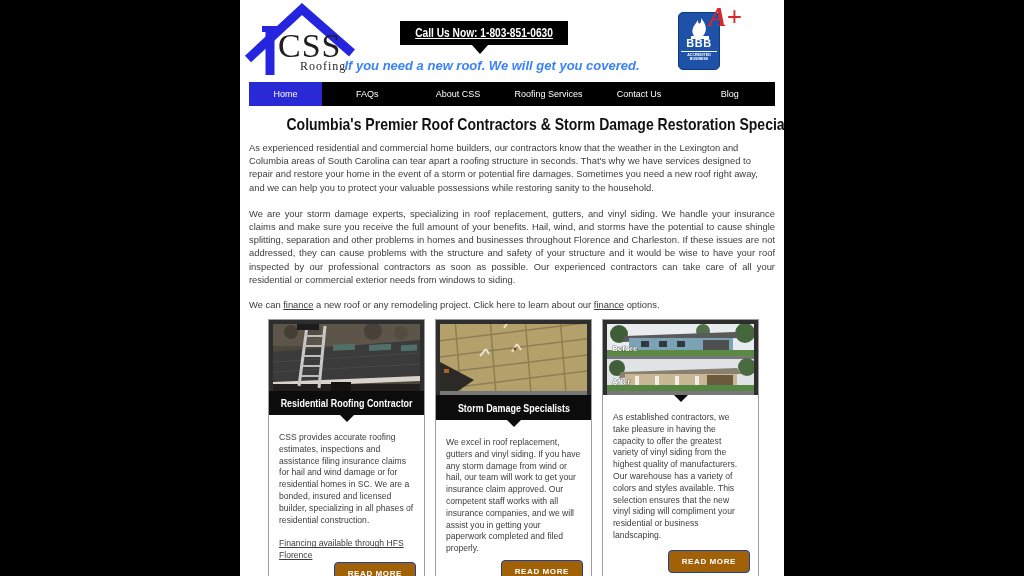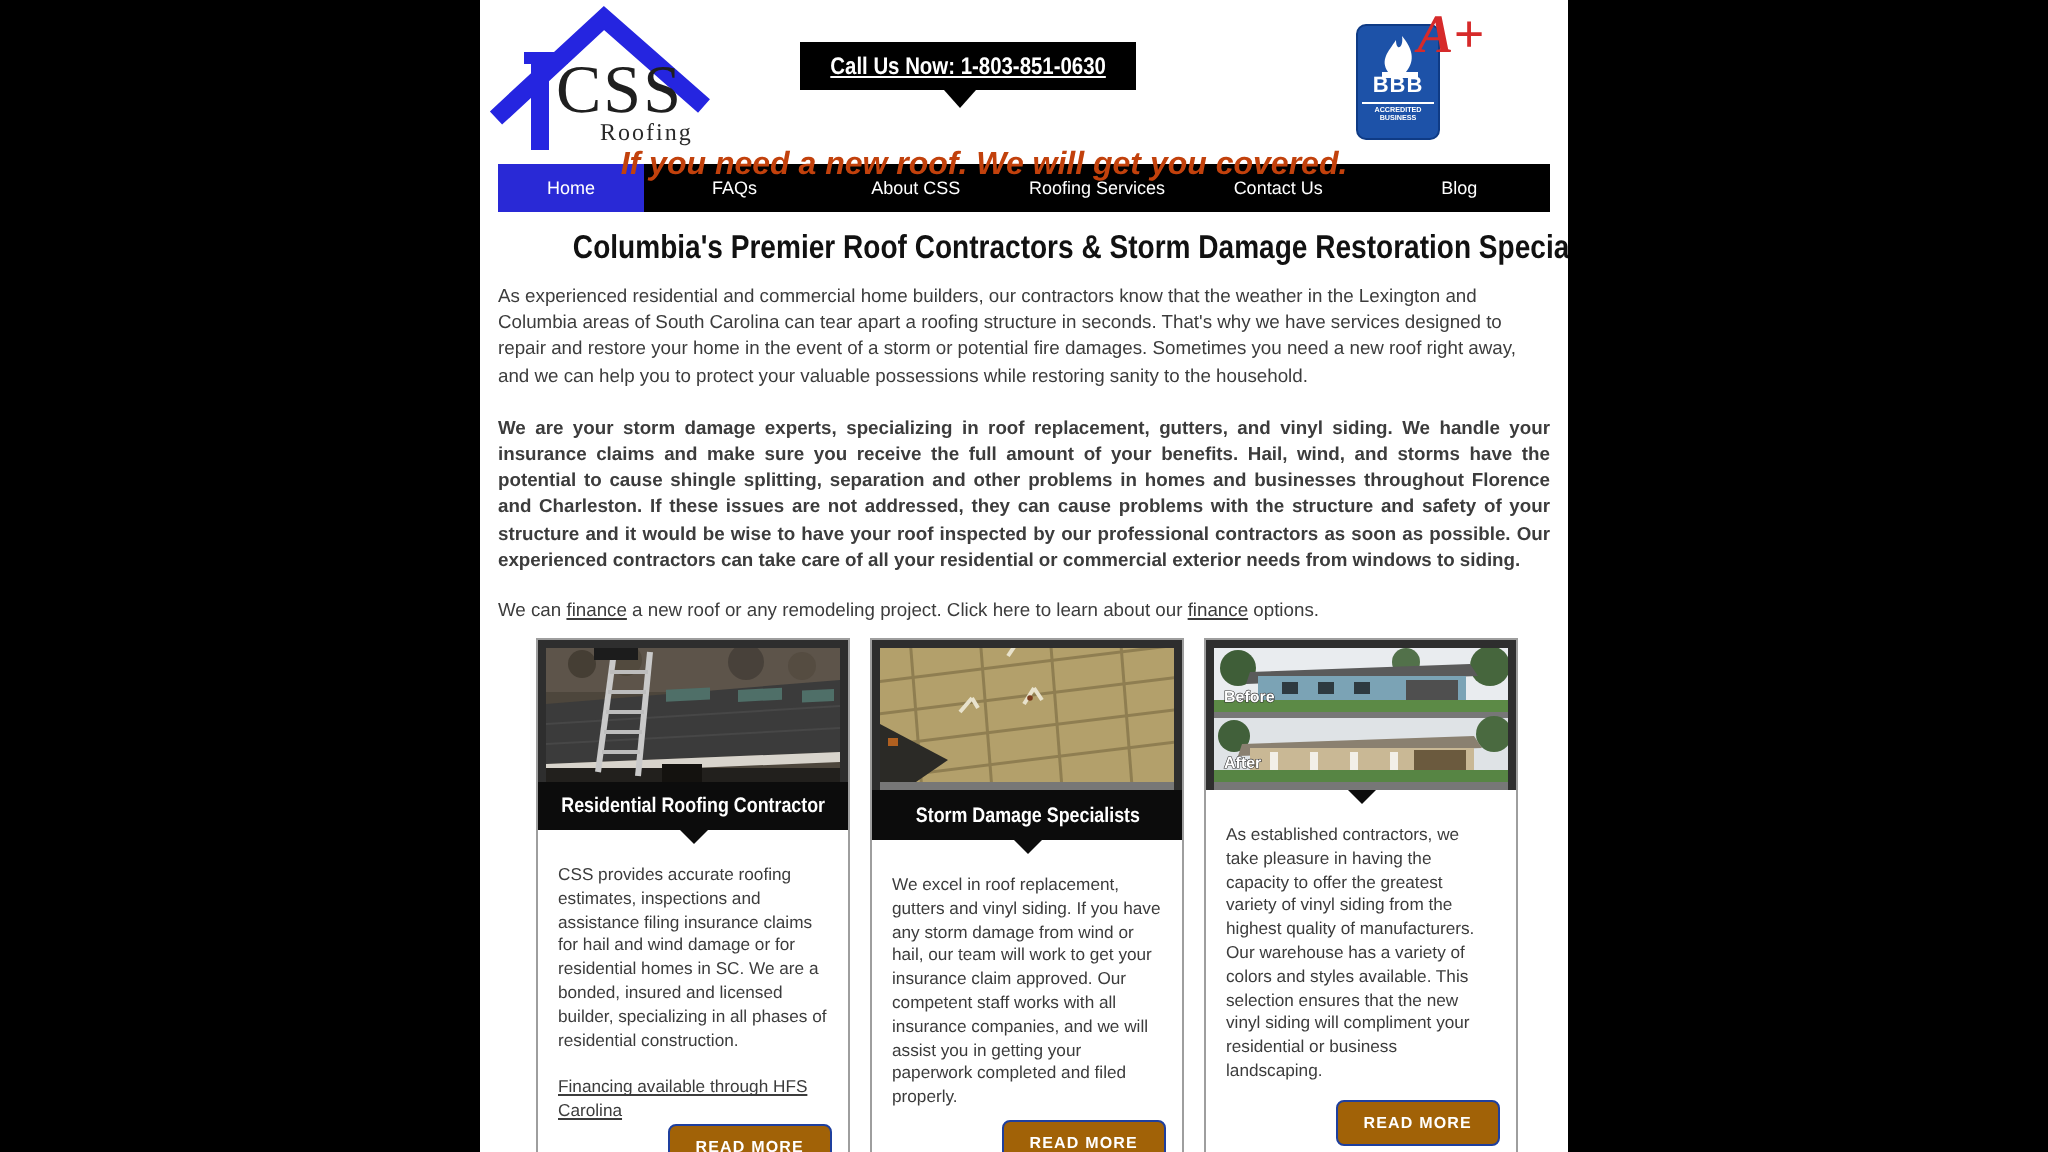--- a/index.html
+++ b/index.html
@@ -8,38 +8,38 @@
 
   
   .header { position:relative; height:82px; background:#fff; }
   .logo { position:absolute; left:4px; top:1px; width:112px; height:78px; }
   .logo svg { position:absolute; left:0; top:0; }
   .logo-css { position:absolute; left:34px; top:26px; font-family:"Liberation Serif",serif; font-size:34px; color:#1f1f1f; letter-spacing:1px; }
   .logo-roofing { position:absolute; left:56px; top:58px; font-family:"Liberation Serif",serif; font-size:12px; color:#2a2a2a; letter-spacing:1px; }
   .callus { position:absolute; left:160px; top:21px; width:168px; height:24px; background:#000; display:flex; align-items:center; justify-content:center; cursor:pointer; }
   .callus-text { color:#fff; font-weight:bold; font-size:12px; text-decoration:underline; }
   .callus-tail { position:absolute; left:232px; top:45px; width:0; height:0; border-left:8px solid transparent; border-right:8px solid transparent; border-top:9px solid #000; }
-  .tagline { position:absolute; left:0; right:40px; top:58px; text-align:center; font-style:italic; font-weight:600; font-size:16px; color:#c2410c;margin-top:16px; }
+  .tagline { position:absolute; left:0; right:40px; top:58px; text-align:center; font-style:italic; font-weight:600; font-size:13px; color:#3b82f6; }
   .bbb { position:absolute; right:42px; top:4px; width:66px; height:64px; }
   .bbb-box { position:absolute; left:2px; top:8px; width:42px; height:58px; background:#1d52a8; border-radius:5px; border:1px solid #0f3b85; display:flex; flex-direction:column; align-items:center; }
   .bbb-label { color:#fff; font-weight:bold; font-size:11px; margin-top:24px; letter-spacing:.5px; }
   .bbb-accred { margin-top:2px; background:#1d52a8; color:#fff; font-size:3.6px; font-weight:bold; text-align:center; line-height:4px; border-top:1px solid #fff; padding-top:1px; width:36px; }
   .bbb-rating { position:absolute; right:0; top:-2px; font-family:"Liberation Serif",serif; font-style:italic; font-weight:bold; font-size:27px; color:#d62a2a; }
 
   
   .nav { display:flex; height:24px; margin:0 9px; background:#000; }
   .nav a { display:flex; align-items:center; justify-content:center; color:#fff; font-size:9px; text-decoration:none; cursor:pointer; }
   .nav a.home { width:73px; background:#2929d6; }
   .nav a.rest { flex:1; }
 
   
   .cond { display:inline-block; transform:scaleX(.85); transform-origin:center; white-space:nowrap; }
   h1 { margin-top:9px; text-align:center; font-size:16.5px; color:#111; letter-spacing:0; }
   .para { margin:7px 9px 0 9px; font-size:9.4px; line-height:13.2px; color:#3c3c3c; }
-  .para.justify { text-align:justify; margin-top:13px;font-weight:bold; }
+  .para.justify { text-align:justify; margin-top:13px; }
   .finance-line { margin:13px 9px 0 9px; font-size:9.4px; color:#3c3c3c; }
   .finance-line a { color:#3c3c3c; text-decoration:underline; cursor:pointer; }
 
   
   .cards { display:flex; margin:9px 0 0 28px; gap:10px; }
   .card { width:157px; height:274px; background:#fff; border:1px solid #9e9e9e; display:flex; flex-direction:column; }
   .imgsec { height:75px; border:4px solid #2e2e2e; border-bottom:none; background:#777; overflow:hidden; position:relative; }
   .imgsec svg { display:block; }
   .banner { height:25px; background:#0c0c0c; display:flex; align-items:center; justify-content:center; }
   .banner span { color:#fff; font-weight:bold; font-size:10.5px; }
@@ -130,21 +130,21 @@
           <line x1="29" y1="42" x2="48" y2="42" stroke="#bdbdbd" stroke-width="2"></line>
           <line x1="28" y1="52" x2="47" y2="52" stroke="#bdbdbd" stroke-width="2"></line>
           <rect x="24" y="0" width="22" height="6" fill="#1c1c1c"></rect>
         </svg>
       </div>
       <div class="banner">
           <span class="cond">Residential Roofing Contractor</span>
         </div>
       <div class="arrow"></div>
       <div class="card-body">CSS provides accurate roofing estimates, inspections and assistance filing insurance claims for hail and wind damage or for residential homes in SC. We are a bonded, insured and licensed builder, specializing in all phases of residential construction.</div>
-      <a class="card-link">Financing available through HFS Carolina</a>
+      <a class="card-link">Financing available through HFS Florence</a>
       <button class="readmore">READ MORE</button>
     </div>
 
     <div class="card">
       <div class="imgsec">
         <svg width="147" height="67" viewBox="0 0 147 67">
           <rect width="147" height="67" fill="#b3a06b"></rect>
           <g stroke="#8f7e51" stroke-width="1.5" transform="rotate(-7 73 33)">
             <line x1="-20" y1="8" x2="170" y2="8"></line>
               <line x1="-20" y1="24" x2="170" y2="24"></line>

